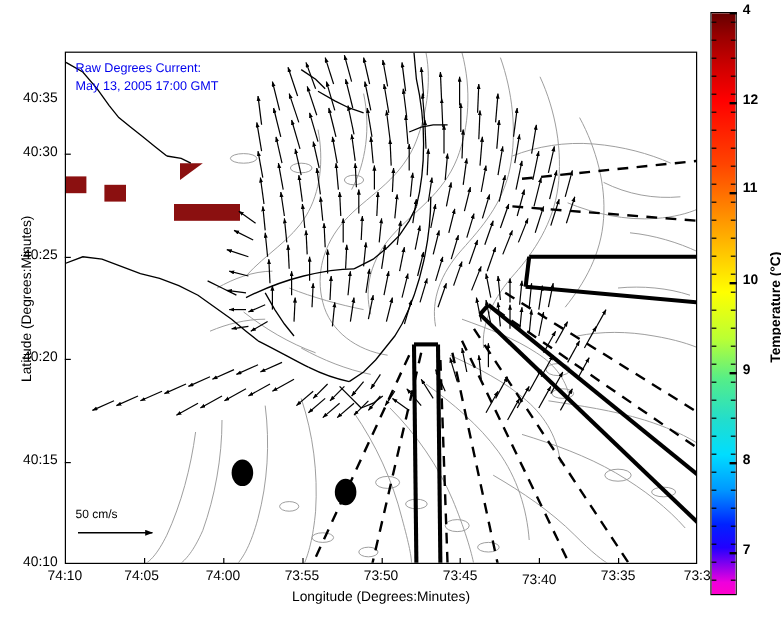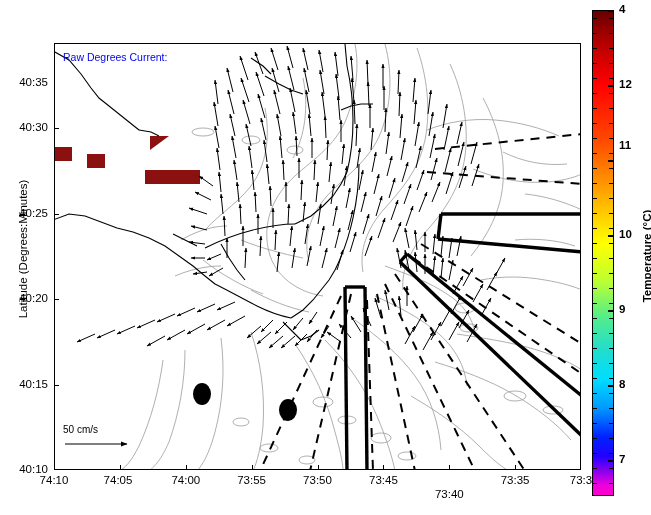--- a/index.html
+++ b/index.html
@@ -491,54 +491,56 @@
         <ellipse cx="147" cy="350" rx="9" ry="11"></ellipse>
         <ellipse cx="233" cy="366" rx="9" ry="11"></ellipse>
       </g>
 
       <g stroke="#000000" stroke-width="1.2" fill="none" marker-end="url(#arrhead-big)">
         <path d="M10,400 L72,400"></path>
       </g>
     </svg>
 
     <div class="annot" id="annot-1">Raw Degrees Current:</div>
+    <div class="annot" id="annot-2">May 13, 2005 17:00 GMT</div>
     <div class="scale-label">50 cm/s</div>
   </div>
 
   <div id="xticks">
       <div class="xtick" style="left: 24px; top: 474px; width: 60px;">74:10</div>
       <div class="xtick" style="left: 88px; top: 474px; width: 60px;">74:05</div>
       <div class="cbtickmark" style="left: 119.9px; top: 465px; width: 1px; height: 5px;"></div>
       <div class="xtick" style="left: 155.8px; top: 474px; width: 60px;">74:00</div>
       <div class="cbtickmark" style="left: 185.8px; top: 465px; width: 1px; height: 5px;"></div>
       <div class="xtick" style="left: 221.6px; top: 474px; width: 60px;">73:55</div>
       <div class="cbtickmark" style="left: 251.6px; top: 465px; width: 1px; height: 5px;"></div>
       <div class="xtick" style="left: 287.5px; top: 474px; width: 60px;">73:50</div>
       <div class="cbtickmark" style="left: 317.5px; top: 465px; width: 1px; height: 5px;"></div>
       <div class="xtick" style="left: 353.4px; top: 474px; width: 60px;">73:45</div>
       <div class="cbtickmark" style="left: 383.4px; top: 465px; width: 1px; height: 5px;"></div>
-      <div class="xtick" style="left: 419.3px; top: 488px; width: 60px;">73:40</div>
+      <div class="xtick" style="left: 419.3px; top: 478px; width: 60px;">73:40</div>
       <div class="cbtickmark" style="left: 449.3px; top: 465px; width: 1px; height: 5px;"></div>
       <div class="xtick" style="left: 485.1px; top: 474px; width: 60px;">73:35</div>
       <div class="cbtickmark" style="left: 515.1px; top: 465px; width: 1px; height: 5px;"></div>
       <div class="xtick" style="left: 551px; top: 474px; width: 60px;">73:3</div>
     </div>
   <div id="yticks">
       <div class="ytick" style="left: 0px; top: 36px; width: 48px; margin-top: 40px;">40:35</div>
       <div class="ytick" style="left: 0px; top: 121.4px; width: 48px;">40:30</div>
       <div class="cbtickmark" style="left: 54px; top: 128.4px; width: 5px; height: 1px;"></div>
       <div class="ytick" style="left: 0px; top: 206.8px; width: 48px;">40:25</div>
       <div class="cbtickmark" style="left: 54px; top: 213.8px; width: 5px; height: 1px;"></div>
       <div class="ytick" style="left: 0px; top: 292.2px; width: 48px;">40:20</div>
       <div class="cbtickmark" style="left: 54px; top: 299.2px; width: 5px; height: 1px;"></div>
       <div class="ytick" style="left: 0px; top: 377.6px; width: 48px;">40:15</div>
       <div class="cbtickmark" style="left: 54px; top: 384.6px; width: 5px; height: 1px;"></div>
       <div class="ytick" style="left: 0px; top: 463px; width: 48px;">40:10</div>
     </div>
 
+  <div class="xlabel">Longitude (Degrees:Minutes)</div>
   <div class="ylabel">Latitude (Degrees:Minutes)</div>
 
   <div id="colorbar">
     <svg id="colorbar-grad" viewBox="0 0 22 486" preserveAspectRatio="none">
       <defs>
           <linearGradient id="cbgrad" x1="0" y1="0" x2="0" y2="1">
             <stop offset="0%" stop-color="#660000"></stop>
             <stop offset="4%" stop-color="#990000"></stop>
             <stop offset="9%" stop-color="#cc0000"></stop>
             <stop offset="15%" stop-color="#ff0000"></stop>
@@ -559,21 +561,21 @@
           </linearGradient>
         </defs>
       <rect x="0" y="0" width="22" height="486" fill="url(#cbgrad)"></rect>
     </svg>
   </div>
   <div id="cbticks">
       <div class="cbtick" style="left: 619px; top: 3px;">4</div>
       <div class="cbtickmark" style="left: 608px; top: 10px; width: 6px; height: 1.5px;"></div>
       <div class="cbtick" style="left: 619px; top: 78px;">12</div>
       <div class="cbtickmark" style="left: 608px; top: 85px; width: 6px; height: 1.5px;"></div>
-      <div class="cbtick" style="left: 619px; top: 139px;">11</div>
+      <div class="cbtick" style="left: 619px; top: 151px;">11</div>
       <div class="cbtickmark" style="left: 608px; top: 160px; width: 6px; height: 1.5px;"></div>
       <div class="cbtick" style="left: 619px; top: 228px;">10</div>
       <div class="cbtickmark" style="left: 608px; top: 235px; width: 6px; height: 1.5px;"></div>
       <div class="cbtick" style="left: 619px; top: 303px;">9</div>
       <div class="cbtickmark" style="left: 608px; top: 310px; width: 6px; height: 1.5px;"></div>
       <div class="cbtick" style="left: 619px; top: 378px;">8</div>
       <div class="cbtickmark" style="left: 608px; top: 385px; width: 6px; height: 1.5px;"></div>
       <div class="cbtick" style="left: 619px; top: 453px;">7</div>
       <div class="cbtickmark" style="left: 608px; top: 460px; width: 6px; height: 1.5px;"></div>
       <div class="cbtickmark" style="left: 593px; top: 18px; width: 4px; height: 1px;"></div>

